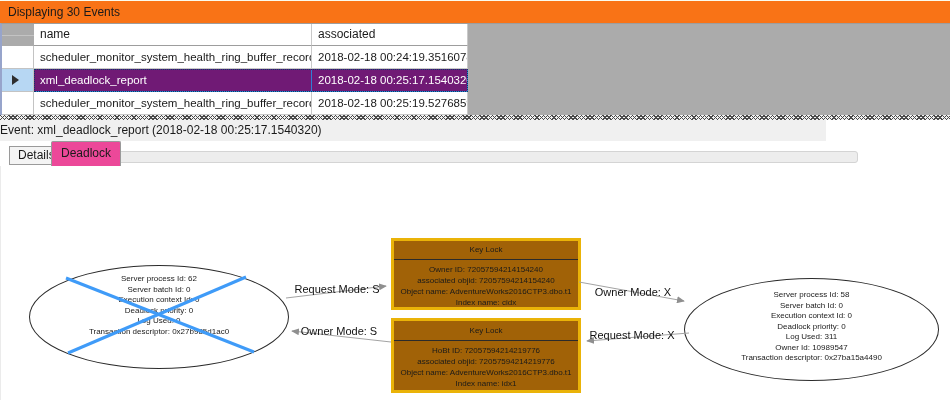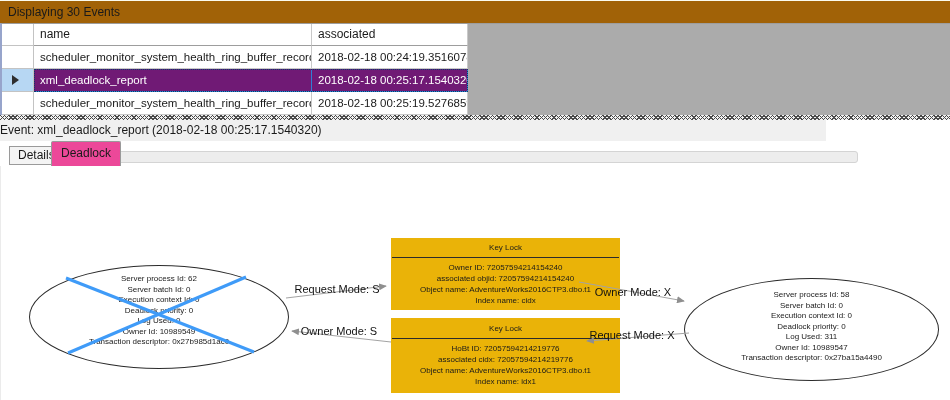--- a/index.html
+++ b/index.html
@@ -8,35 +8,35 @@
     position: relative;
     font-family: "Liberation Sans", sans-serif;
     background: #ffffff;
     color: #1a1a1a;
     overflow: hidden;
   }
 
   
   .info-bar {
     position: absolute; left: 0; top: 0; width: 950px; height: 23px;
-    background: #a16207;
+    background: #f97316;
     border-top: 1px solid #fbfbee;
     font-size: 12px; line-height: 22px; padding-left: 8px;
   }
 
   
   .grid {
     position: absolute; left: 0; top: 23px; width: 950px; height: 92px;
     background: #ababab;
     border-top: 1px solid #9d9d9d;
     border-left: 2px solid #97a4cb;
     overflow: hidden;
   }
   .grid-row { display: flex; height: 23px; }
-  .grid-header { height: 22px; }
+  .grid-header { height: 22px; align-items: center; }
   .gutter-cell {
     width: 32px; flex: 0 0 32px; background: #ffffff;
     border-right: 1px solid #c3c3c3; border-bottom: 1px solid #c3c3c3;
     display: flex; align-items: center;
   }
   .hcell, .cell {
     background: #ffffff; font-size: 12px; line-height: 21px;
     padding-left: 6px; white-space: nowrap; overflow: hidden;
     border-right: 1px solid #c9c9c9; border-bottom: 1px solid #c9c9c9;
   }
@@ -97,22 +97,22 @@
   .node-ellipse {
     position: absolute; border: 1px solid #2b2b2b; border-radius: 50%;
     background: #ffffff;
   }
   .node-text {
     position: absolute; left: 0; right: 0; text-align: center;
     font-size: 8px; line-height: 10.5px; color: #1a1a1a; white-space: nowrap;
   }
   .node-text span { display: block; }
   .node-rect {
-    position: absolute; border: 1px solid #eab308; background: #eab308;
-    width: 229px;
+    position: absolute; border: 3px solid #eab308; background: #a16207;
+    width: 190px;
   }
   .rect-title {
     text-align: center; font-size: 8px; border-bottom: 1px solid #2b2b2b;
   }
   .rect-body {
     text-align: center; font-size: 8px; line-height: 11px; padding-top: 4px;
     white-space: nowrap;
   }
   .rect-body span { display: block; }
   svg.overlay { position: absolute; left: 0; top: 0; width: 950px; height: 234px; pointer-events: none; }
@@ -171,21 +171,20 @@
 
 <div class="content">
 
   <div class="node-ellipse" style="left:28px; top:99px; width:260px; height:104px;">
     <div class="node-text" style="top:8px;">
       <span>Server process Id: 62</span>
       <span>Server batch Id: 0</span>
       <span>Execution context Id: 0</span>
       <span>Deadlock priority: 0</span>
       <span>Log Used: 0</span>
-      <span>Owner Id: 10989549</span>
       <span>Transaction descriptor: 0x27b985d1ac0</span>
     </div>
   </div>
 
   <div class="node-ellipse" style="left:683px; top:112px; width:255px; height:103px;">
     <div class="node-text" style="top:11px;">
       <span>Server process Id: 58</span>
       <span>Server batch Id: 0</span>
       <span>Execution context Id: 0</span>
       <span>Deadlock priority: 0</span>
@@ -202,21 +201,21 @@
       <span>associated objid: 72057594214154240</span>
       <span>Object name: AdventureWorks2016CTP3.dbo.t1</span>
       <span>Index name: cidx</span>
     </div>
   </div>
 
   <div class="node-rect" style="left:390px; top:152px; height:75px;">
     <div class="rect-title" style="line-height:19px; height:20px;">Key Lock</div>
     <div class="rect-body">
       <span>HoBt ID: 72057594214219776</span>
-      <span>associated cidx: 72057594214219776</span>
+      <span>associated objid: 72057594214219776</span>
       <span>Object name: AdventureWorks2016CTP3.dbo.t1</span>
       <span>Index name: idx1</span>
     </div>
   </div>
 
   <svg class="overlay" viewBox="0 0 950 234">
     <defs>
       <marker id="arrow" viewBox="0 0 10 8" refX="8" refY="4" markerWidth="9" markerHeight="7" orient="auto">
         <path d="M0,0 L9,4 L0,8 z" fill="#8f8f8f"></path>
       </marker>

